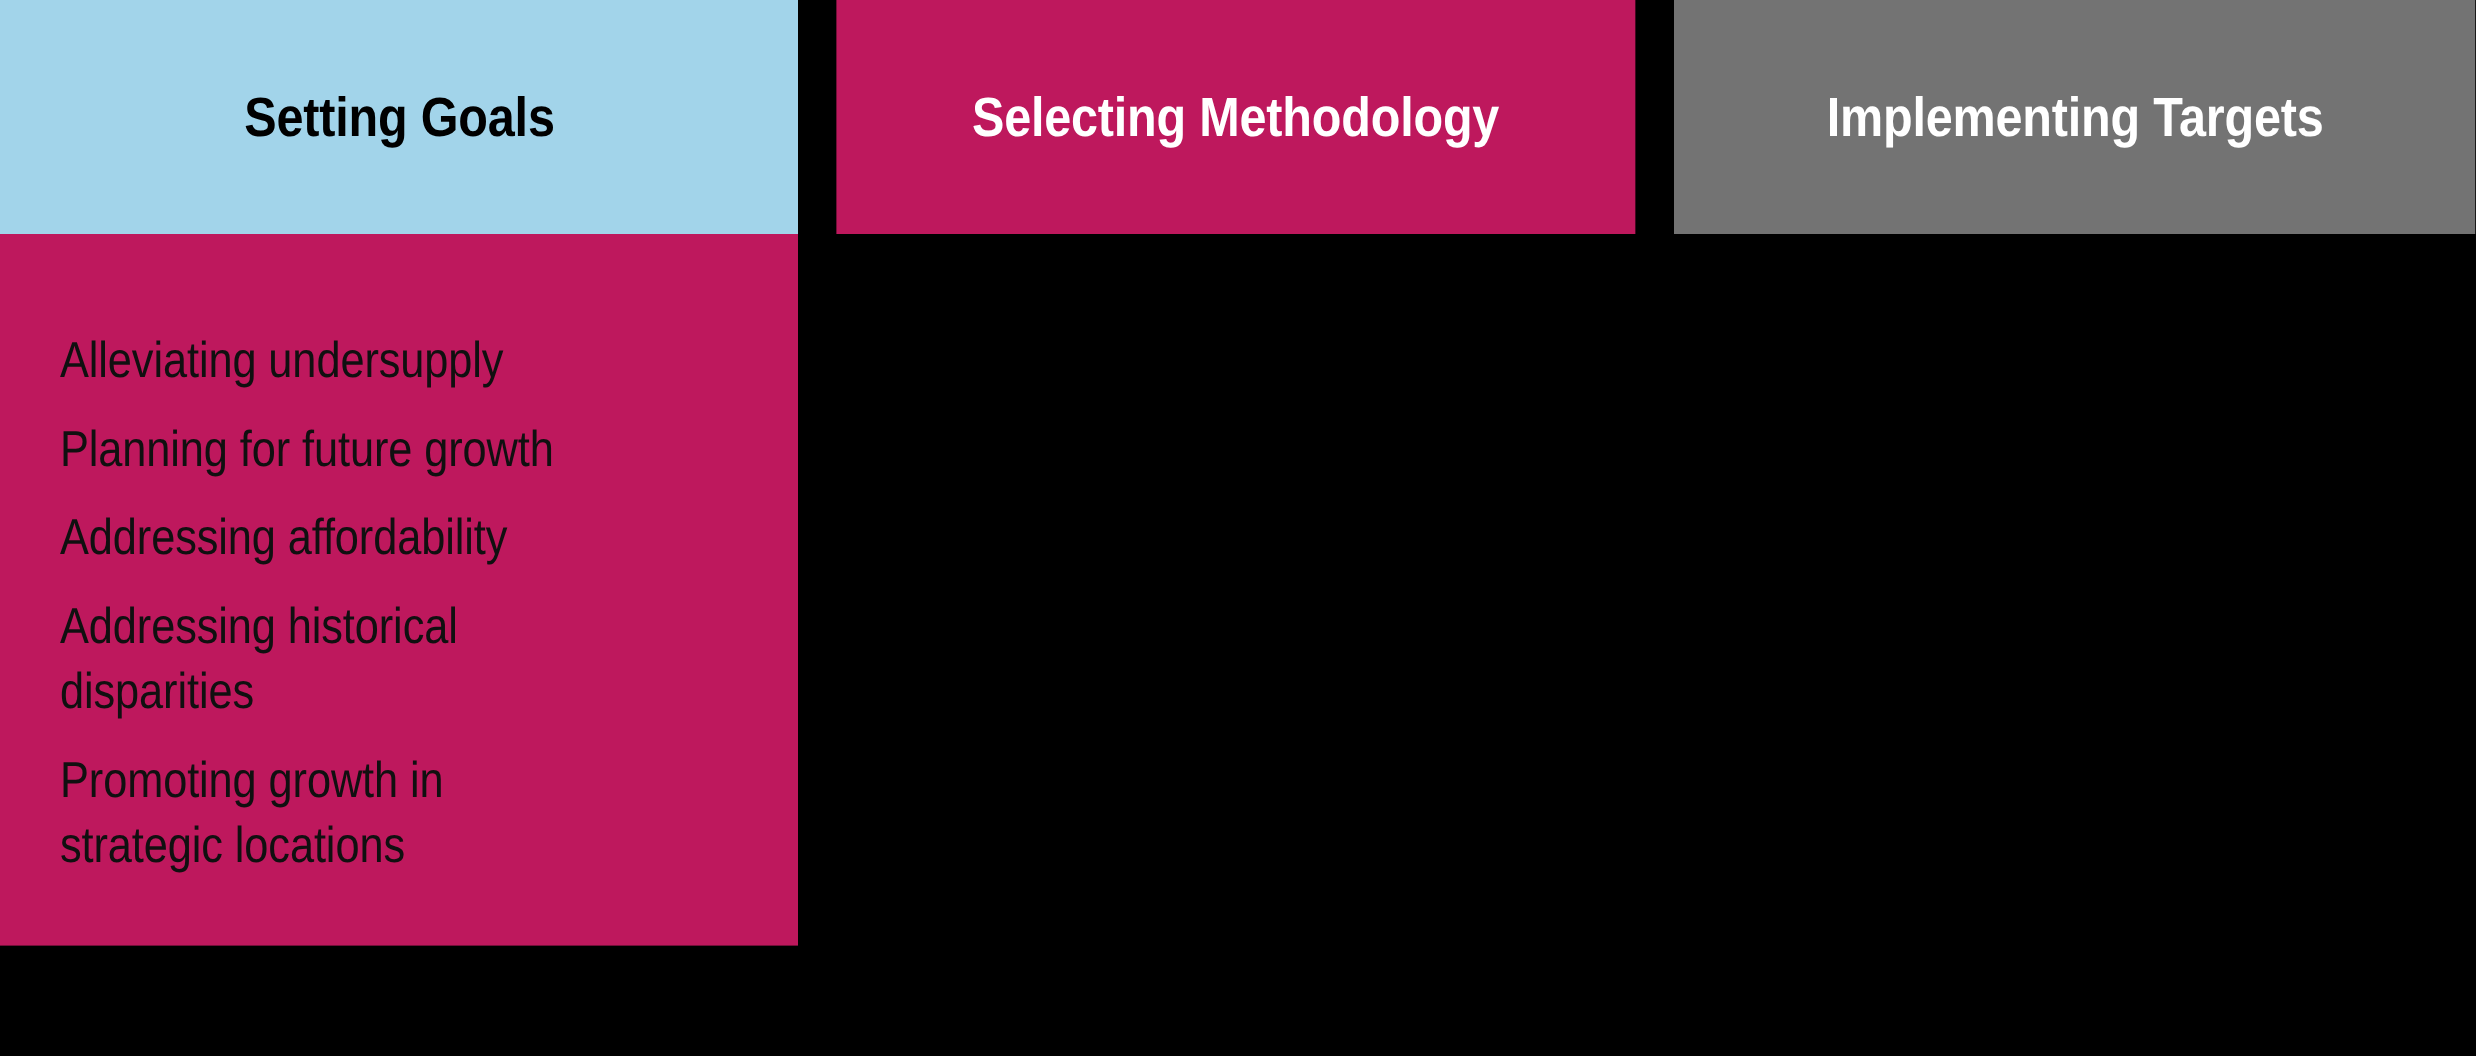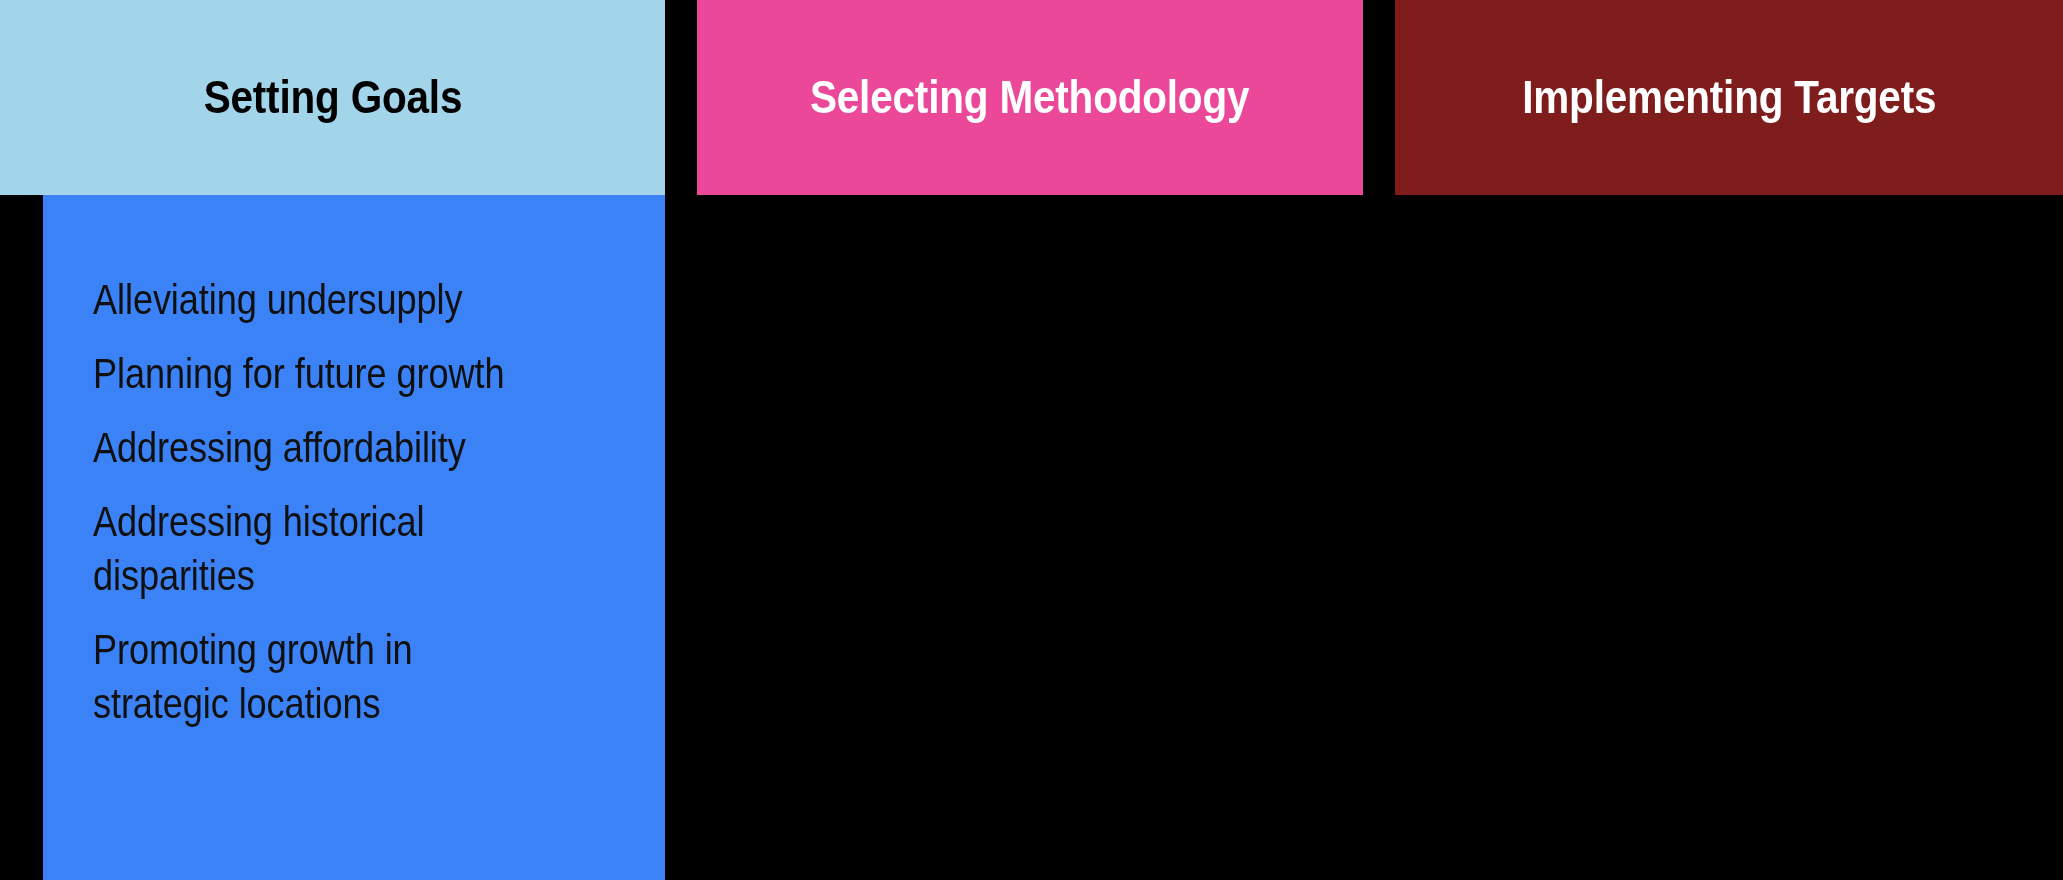--- a/index.html
+++ b/index.html
@@ -22,21 +22,21 @@
     display: flex;
     flex-direction: row;
     align-items: stretch;
   }
 
   
   .column {
     display: flex;
     flex-direction: column;
     align-items: stretch;
-    height: 880px;
+    height: 788px;
     box-sizing: border-box;
   }
   .col-1 { width: 665px; }
   .col-2 { width: 666px; }
   .col-3 { width: 668px; }
 
   .gutter {
     width: 32px;
     height: 880px;
     background: #000000;
@@ -60,32 +60,31 @@
     line-height: 1.1;
     letter-spacing: -0.2px;
     text-align: center;
     transform: scaleX(0.88);
     transform-origin: center center;
     white-space: nowrap;
   }
 
   .hdr-1 { background: #a2d4ea; }
   .hdr-1 .title { color: #000000; }
-  .hdr-2 { background: #ec4899; }
+  .hdr-2 { background: #be185d; }
   .hdr-2 .title { color: #ffffff; }
-  .hdr-3 { background: #7f1d1d; }
+  .hdr-3 { background: #737373; }
   .hdr-3 .title { color: #ffffff; }
 
   
   .col-body {
     flex: 1 1 auto;
-    background: #3b82f6;
+    background: #be185d;
     box-sizing: border-box;
     padding: 78px 40px 0 50px;
-    margin-left: 43px;
   }
 
   .bullet-list {
     list-style: none;
     margin: 0;
     padding: 0;
   }
   .bullet-item {
     font-family: "Liberation Sans", sans-serif;
     font-weight: normal;

